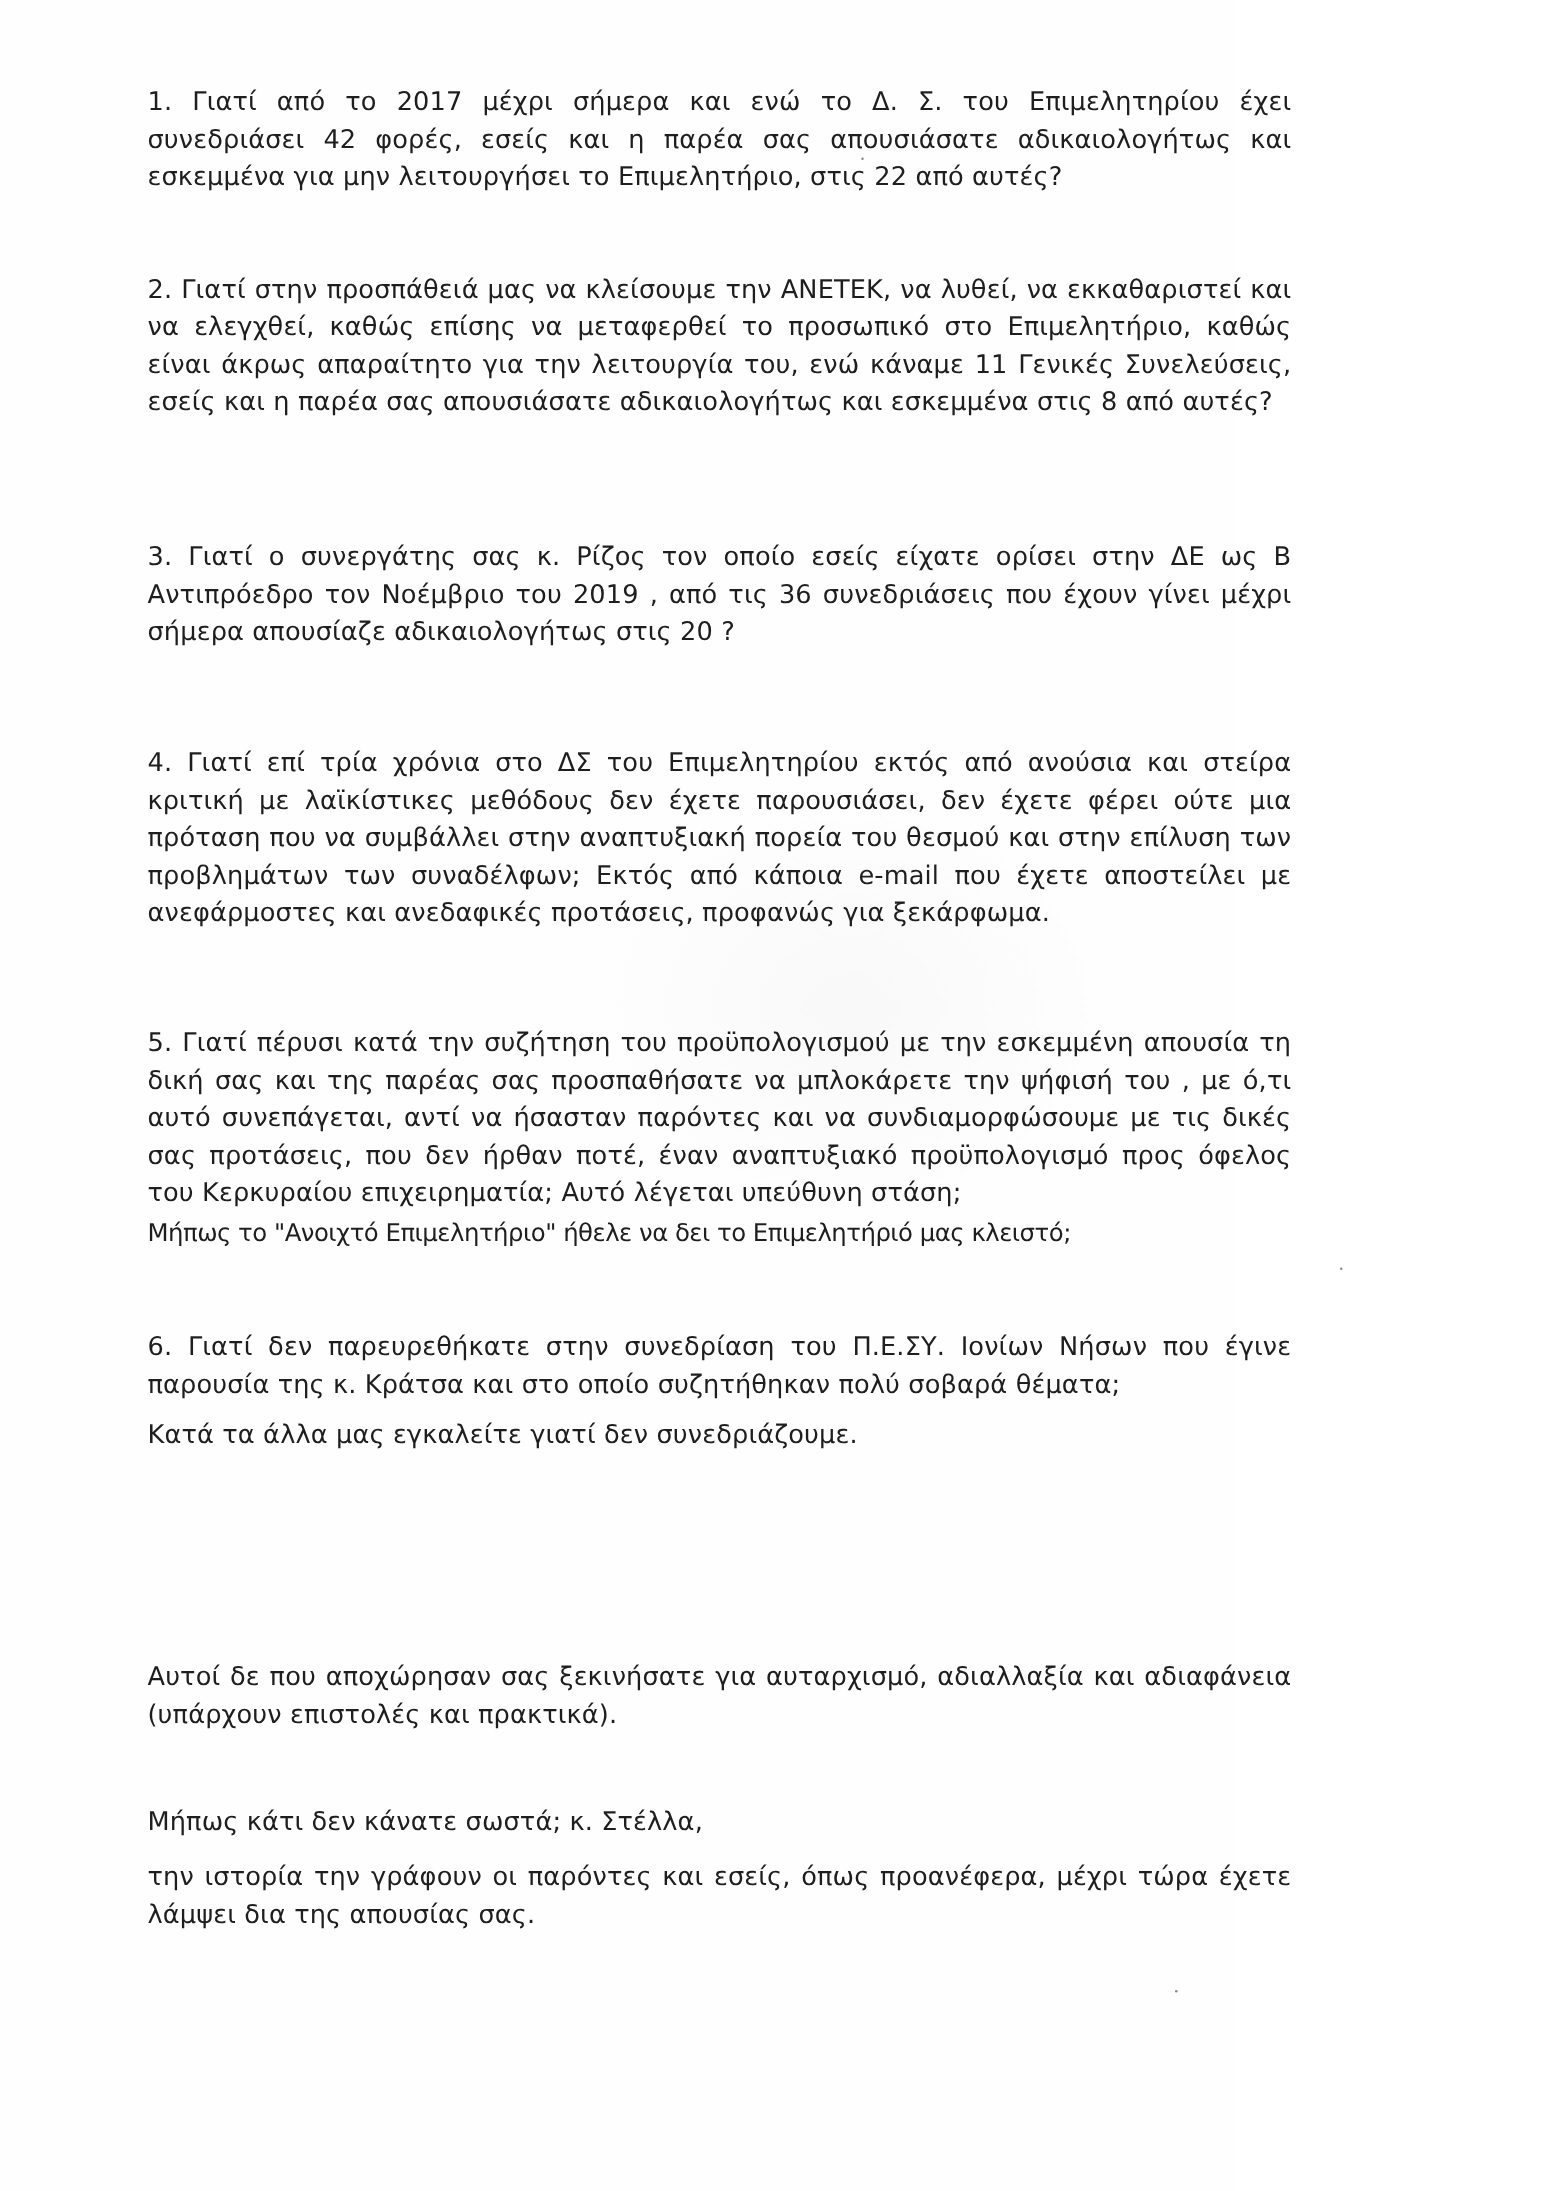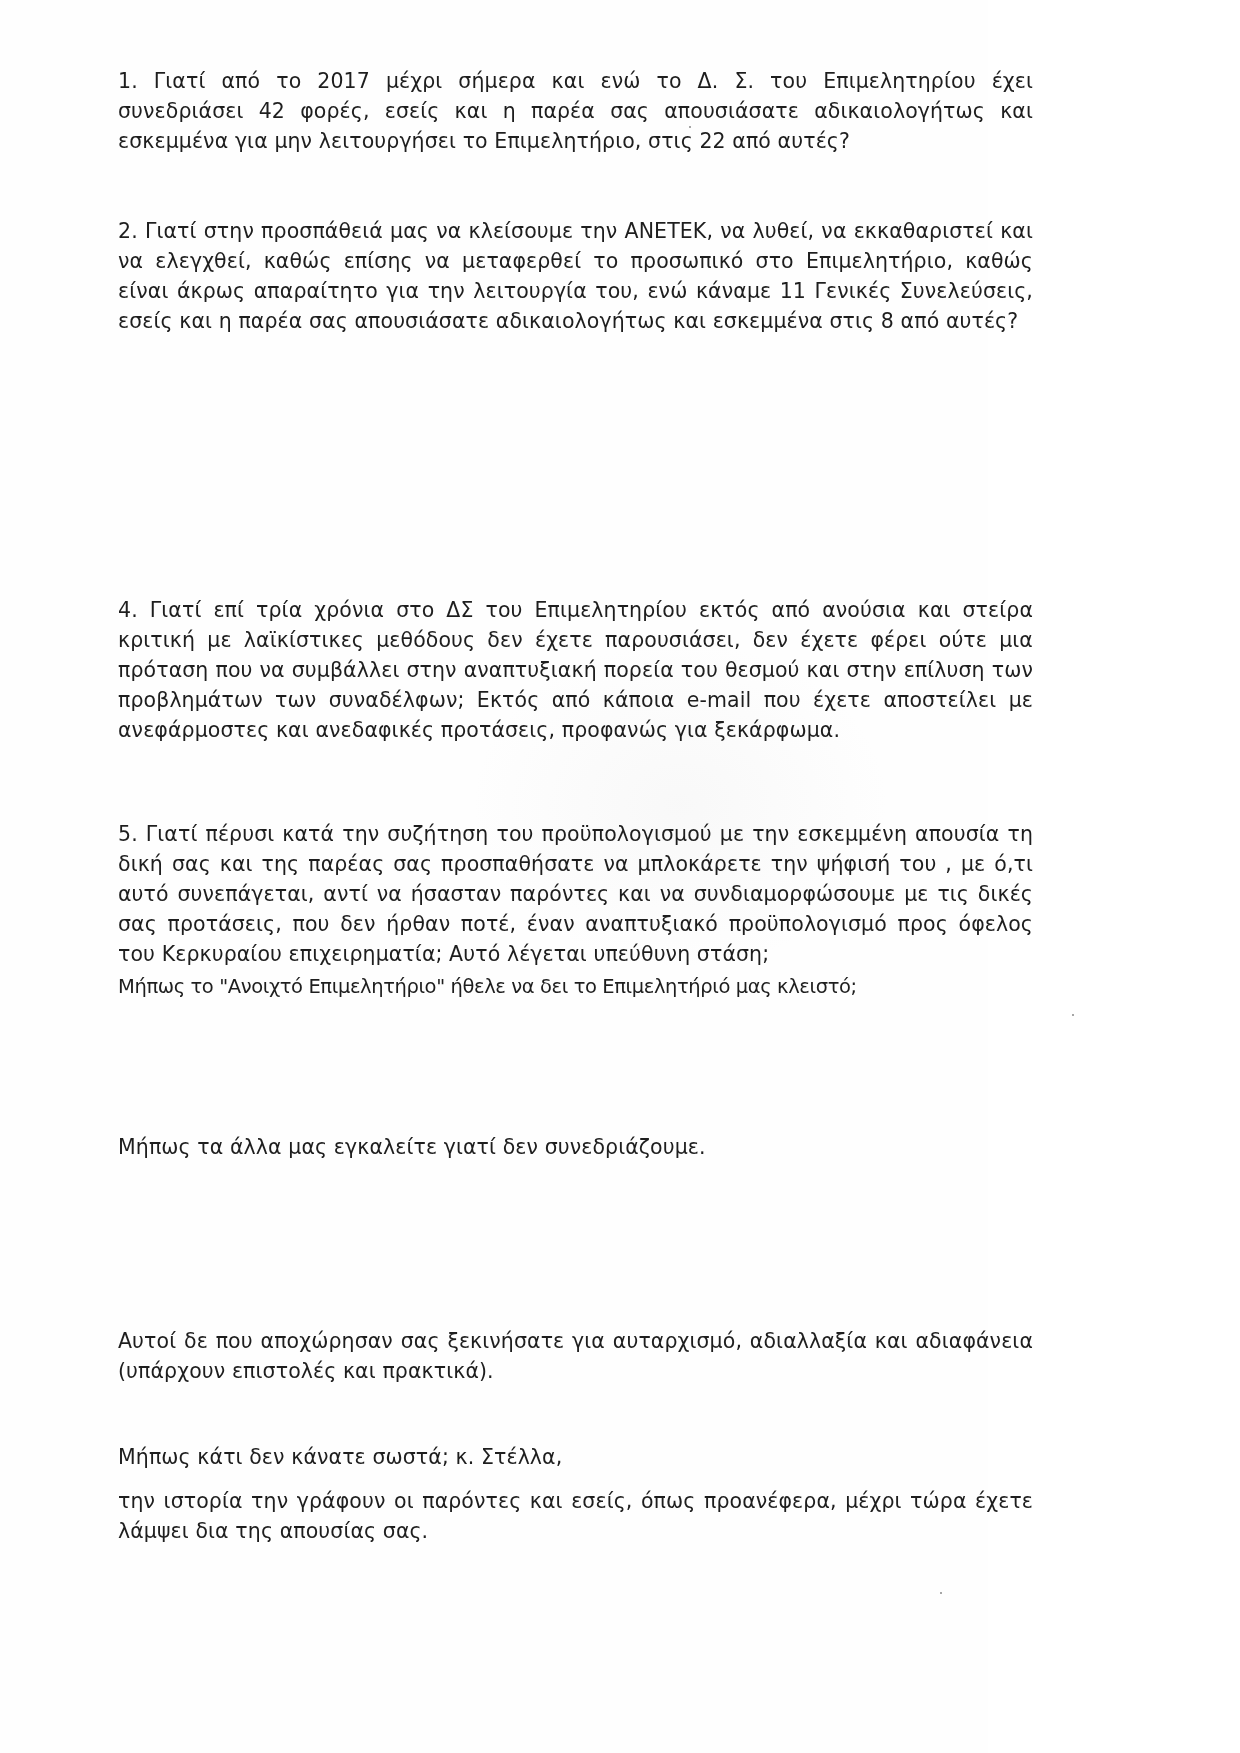--- a/index.html
+++ b/index.html
@@ -72,42 +72,54 @@
     </p>
   </div>
 
   <div class="block" style="top:216px;">
     <p class="last-left">
       <span>2.</span>
       <span>Γιατί στην προσπάθειά μας να  κλείσουμε την ΑΝΕΤΕΚ, να λυθεί,  να εκκαθαριστεί και να ελεγχθεί, καθώς επίσης να μεταφερθεί το προσωπικό στο Επιμελητήριο, καθώς είναι άκρως απαραίτητο για την λειτουργία του, ενώ κάναμε 11 Γενικές Συνελεύσεις, εσείς και η παρέα σας απουσιάσατε αδικαιολογήτως και εσκεμμένα στις 8 από αυτές?</span>
     </p>
   </div>
 
+  <div class="block" style="top:430px;">
+    <p class="last-left">
+      <span>3.</span>
+      <span>Γιατί ο συνεργάτης σας κ. Ρίζος τον οποίο εσείς είχατε ορίσει στην ΔΕ ως Β Αντιπρόεδρο τον Νοέμβριο του  2019 , από τις 36 συνεδριάσεις που έχουν γίνει μέχρι σήμερα απουσίαζε αδικαιολογήτως στις 20 ?</span>
+    </p>
+  </div>
 
   <div class="block" style="top:566px;margin-top:29px;">
     <p class="last-left">
       <span>4.</span>
       <span>Γιατί επί τρία χρόνια στο ΔΣ του Επιμελητηρίου εκτός από ανούσια και στείρα κριτική με λαϊκίστικες μεθόδους δεν έχετε παρουσιάσει, δεν έχετε φέρει ούτε μια πρόταση που να συμβάλλει στην αναπτυξιακή πορεία του θεσμού και στην επίλυση των προβλημάτων των συναδέλφων; Εκτός από κάποια e-mail που έχετε αποστείλει με ανεφάρμοστες και ανεδαφικές προτάσεις, προφανώς για ξεκάρφωμα.</span>
     </p>
   </div>
 
   <div class="block" style="top:772px;margin-top:47px;">
     <p class="last-left">
       <span>5.</span>
       <span>Γιατί πέρυσι κατά την συζήτηση του προϋπολογισμού με την εσκεμμένη απουσία τη δική σας και της παρέας σας προσπαθήσατε να μπλοκάρετε την ψήφισή του , με ό,τι αυτό συνεπάγεται, αντί να ήσασταν παρόντες και να συνδιαμορφώσουμε με τις δικές σας προτάσεις, που δεν ήρθαν ποτέ, έναν αναπτυξιακό προϋπολογισμό προς όφελος του Κερκυραίου επιχειρηματία; Αυτό λέγεται υπεύθυνη στάση;</span>
     </p>
   </div>
 
   <div class="block tight" style="top:972px;">
     <p class="last-left">Μήπως το "Ανοιχτό Επιμελητήριο" ήθελε να δει το Επιμελητήριό μας κλειστό;</p>
   </div>
 
+  <div class="block" style="top:1062px;">
+    <p class="last-left">
+      <span>6.</span>
+      <span>Γιατί δεν παρευρεθήκατε στην συνεδρίαση του Π.Ε.ΣΥ. Ιονίων Νήσων που έγινε παρουσία της κ. Κράτσα και στο οποίο συζητήθηκαν πολύ σοβαρά θέματα;</span>
+    </p>
+  </div>
 
   <div class="block" style="top:1132px;">
-    <p class="last-left">Μήπως τα άλλα μας εγκαλείτε γιατί δεν συνεδριάζουμε.</p>
+    <p class="last-left">Κατά τα άλλα μας εγκαλείτε γιατί δεν συνεδριάζουμε.</p>
   </div>
 
 
   <div class="block" style="top:1326px;">
     <p class="last-left">Αυτοί δε που αποχώρησαν σας ξεκινήσατε για αυταρχισμό, αδιαλλαξία και αδιαφάνεια (υπάρχουν επιστολές και πρακτικά).</p>
   </div>
 
   <div class="block" style="top:1486px;">
     <p class="last-left">την ιστορία την γράφουν οι παρόντες και εσείς,  όπως προανέφερα, μέχρι τώρα έχετε λάμψει δια της απουσίας σας.</p>
   </div>

